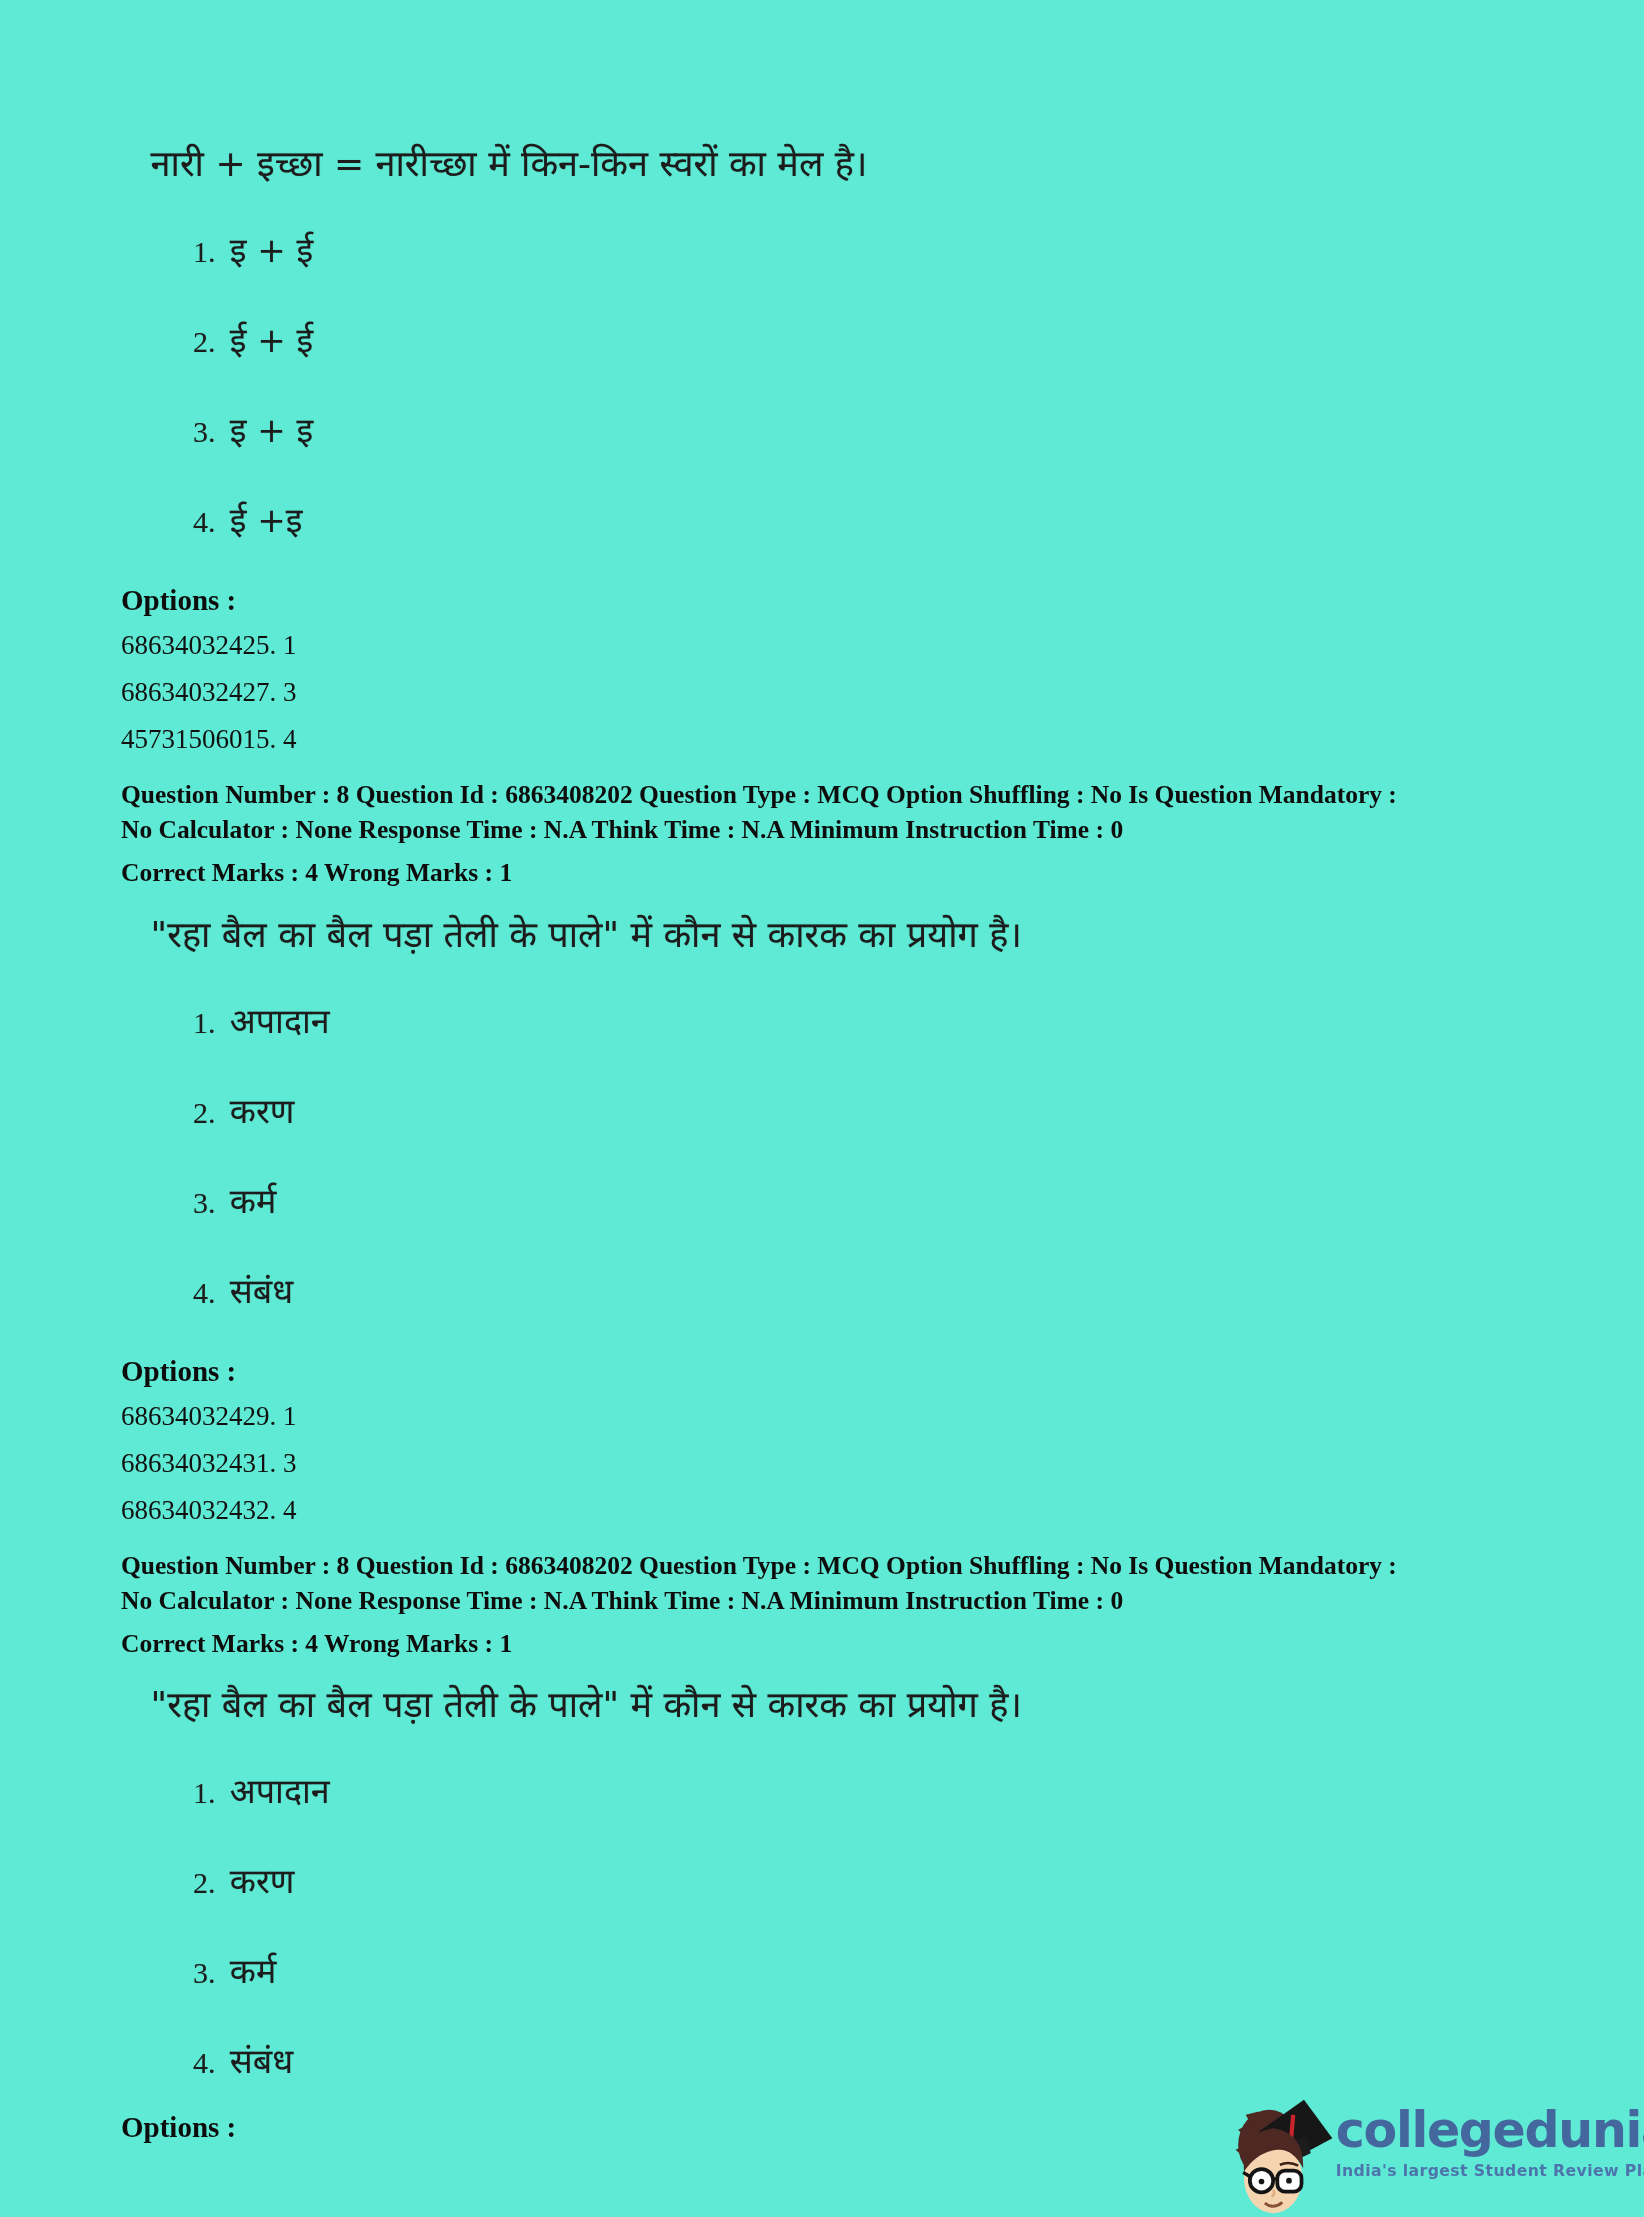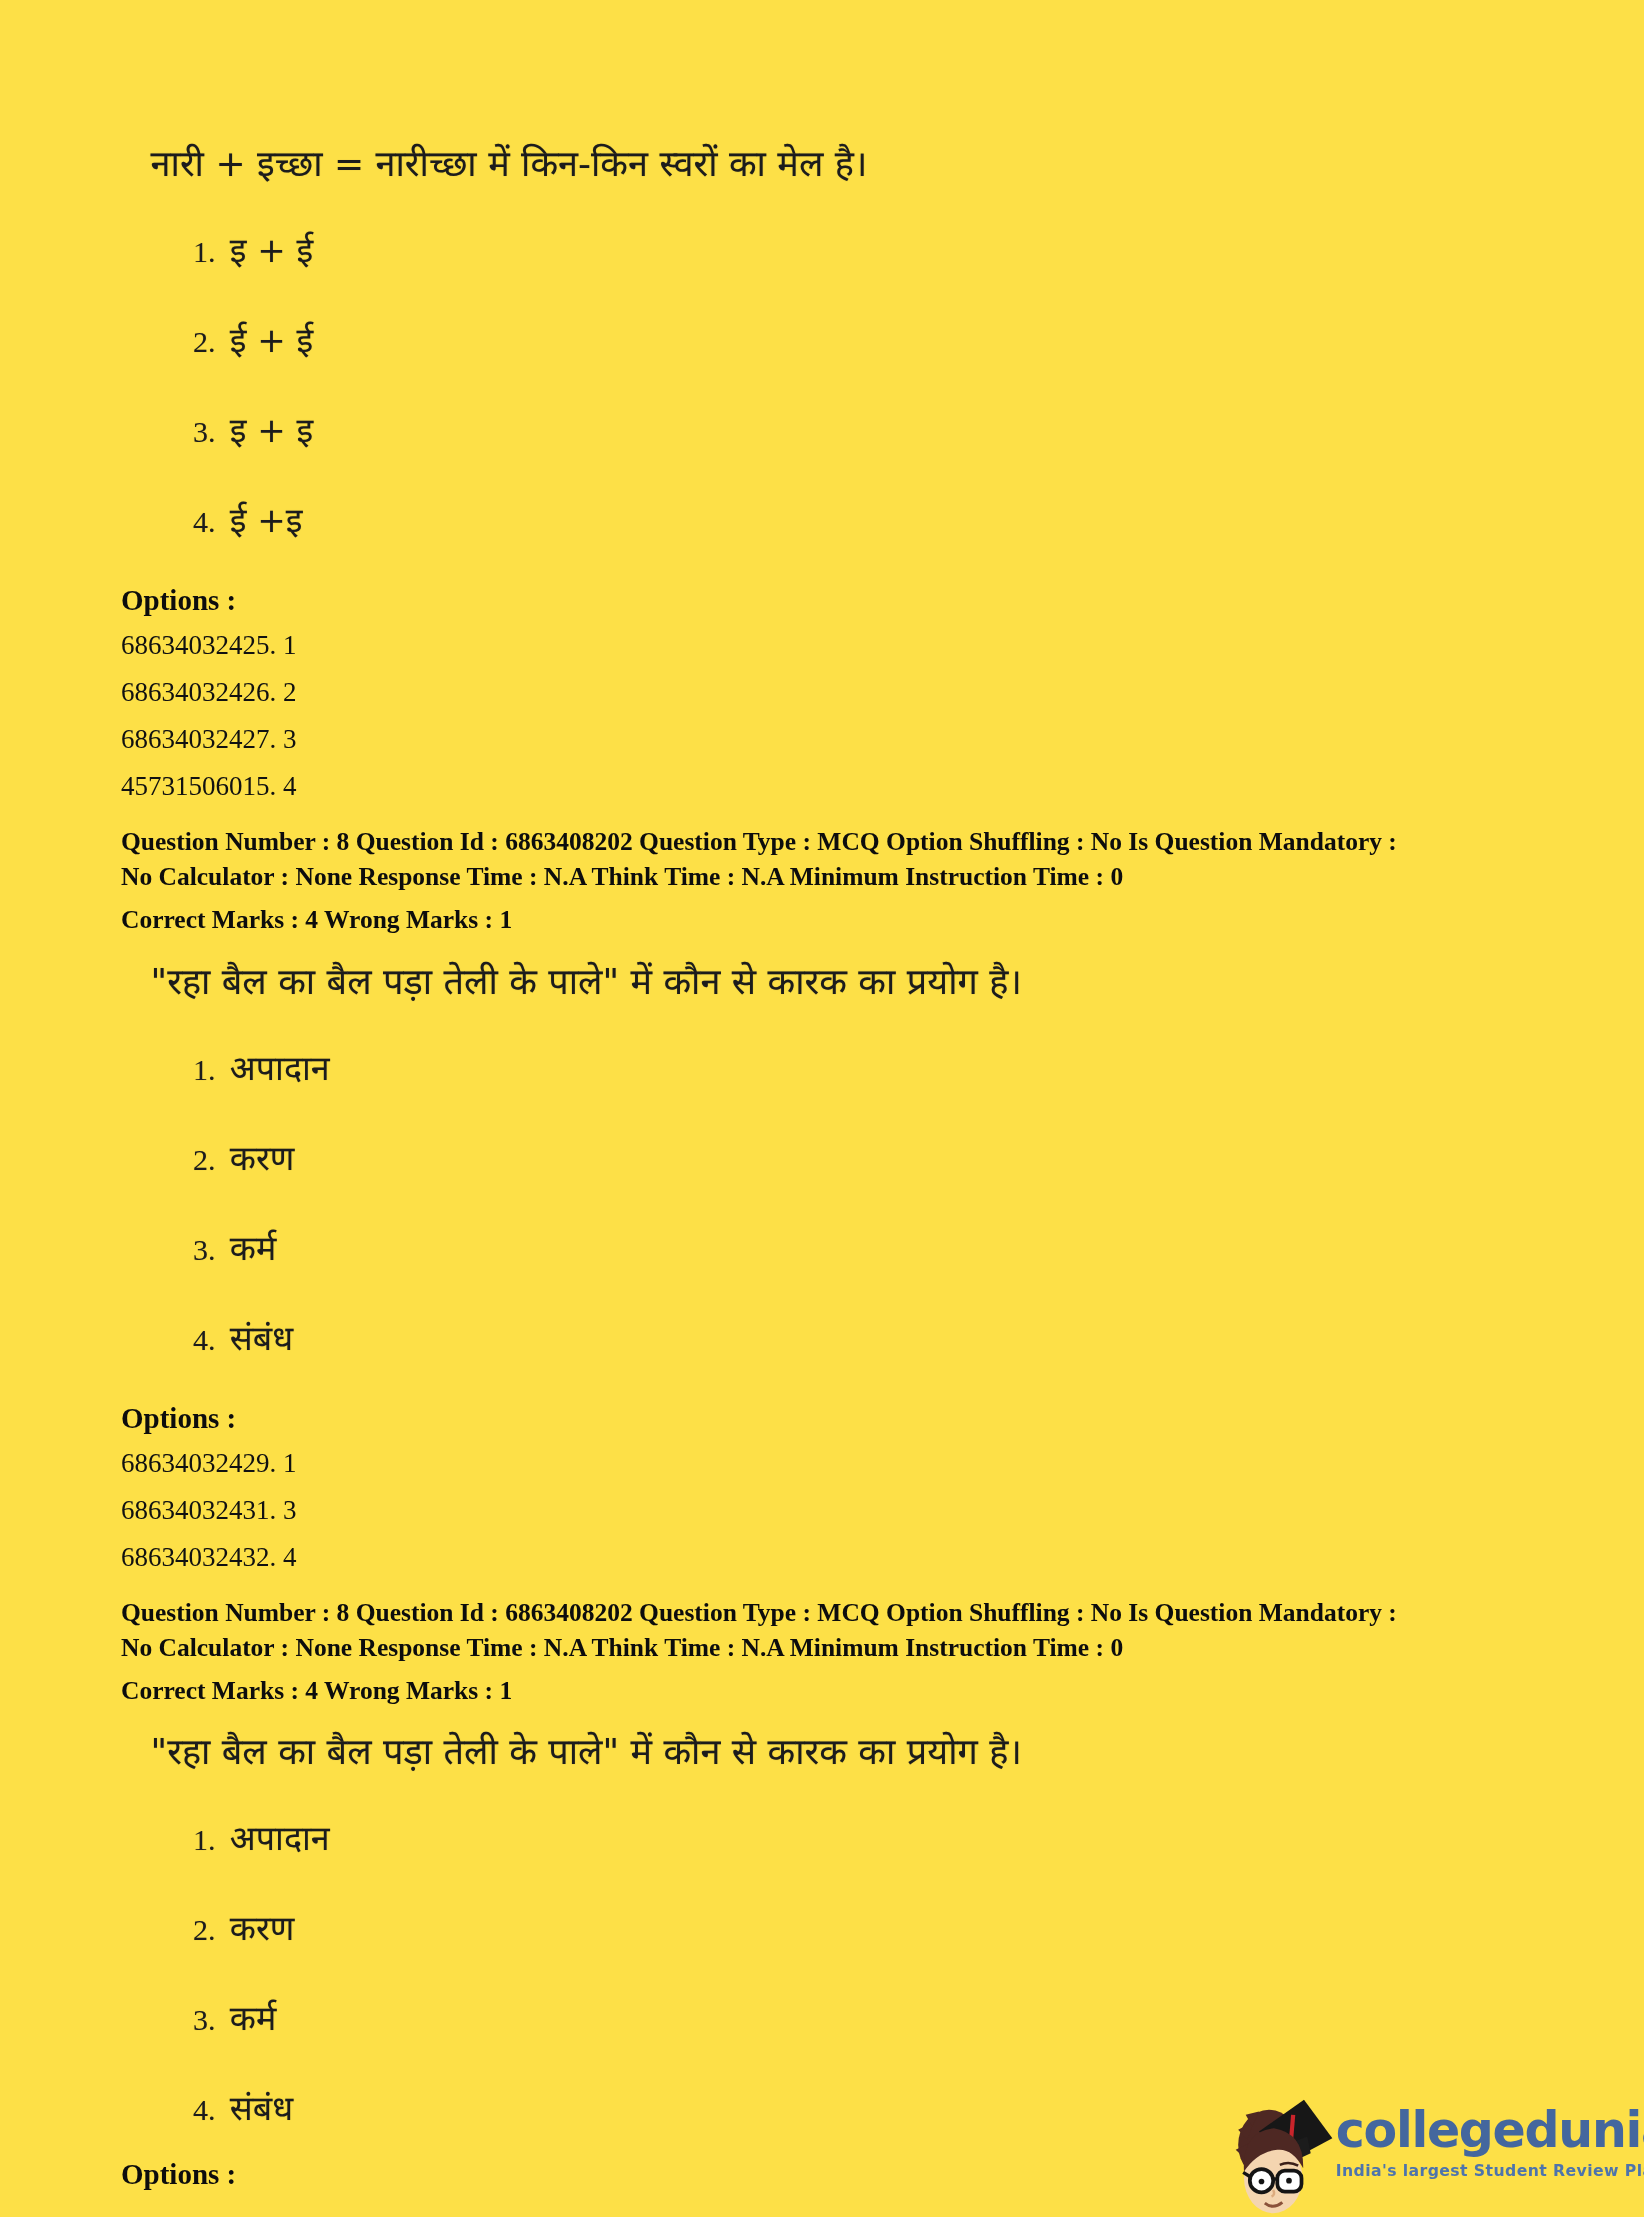--- a/index.html
+++ b/index.html
@@ -5,21 +5,21 @@
   :root{
     --brand:#44679e;
     --tagline:#4e74ac;
   }
   *{margin:0;padding:0;box-sizing:border-box;}
   html,body{background:#ffffff;}
   .page{
     position:relative;
     width:1644px;
     height:2217px;
-    background:#fde047;
+    background:#5eead4;
     overflow:hidden;
     font-family:"Liberation Serif","DejaVu Serif",serif;
     color:#161616;
   }
   .content{
     position:absolute;
     left:121px; top:0;
     width:1487px;
   }
   
@@ -114,21 +114,20 @@
       <span class="optnum">2.</span><span class="optlabel">ई + ई</span>
     </div>
     <div class="optrow">
       <span class="optnum">3.</span><span class="optlabel">इ + इ</span>
     </div>
     <div class="optrow">
       <span class="optnum">4.</span><span class="optlabel">ई +इ</span>
     </div>
     <div class="optshead">Options :</div>
     <div class="optid">68634032425. 1</div>
-    <div class="optid">68634032426. 2</div>
     <div class="optid">68634032427. 3</div>
     <div class="optid">45731506015. 4</div>
 
     <div class="meta">
       <div class="mline">Question Number : 8 Question Id : 6863408202 Question Type : MCQ Option Shuffling : No Is Question Mandatory :</div>
       <div class="mline">No Calculator : None Response Time : N.A Think Time : N.A Minimum Instruction Time : 0</div>
       <div class="mline mmarks">Correct Marks : 4 Wrong Marks : 1</div>
     </div>
 
     <div id="q2-text" class="qtext">"रहा बैल का बैल पड़ा तेली के पाले" में कौन से कारक का प्रयोग है।</div>

